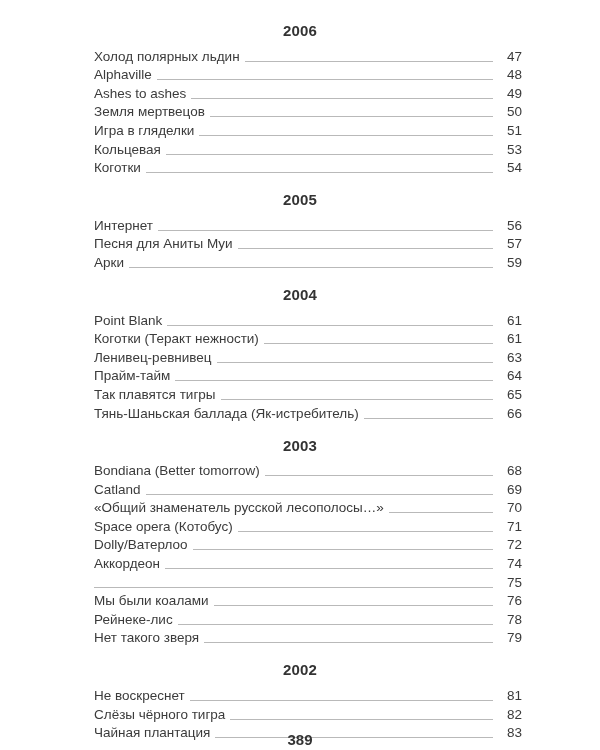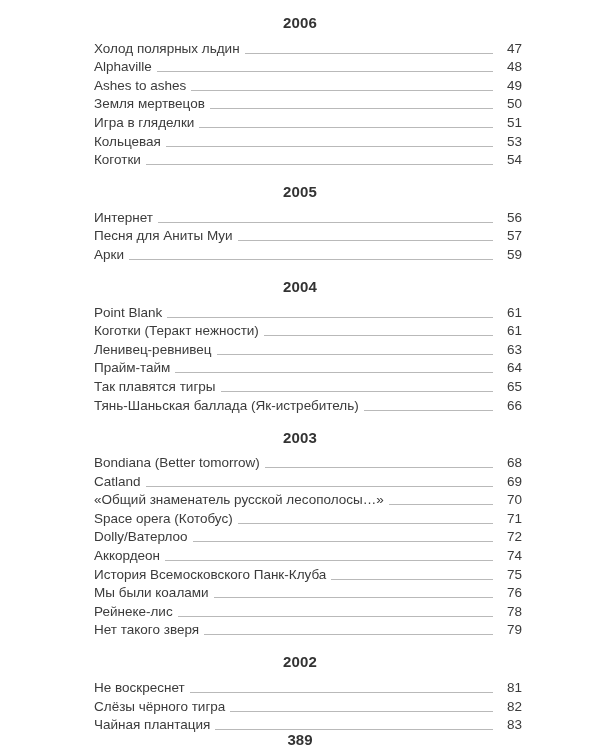--- a/index.html
+++ b/index.html
@@ -9,21 +9,21 @@
   }
   body {
     width: 600px;
     height: 750px;
     position: relative;
     font-family: "Liberation Sans", sans-serif;
     color: #3b3b3b;
     overflow: hidden;
   }
   .toc {
-    padding: 12px 78px 0 78px;
+    padding: 20px 78px 0 78px;
   }
   .section {
     margin: 0;
   }
   .section-year {
     text-align: center;
     font-weight: bold;
     font-size: 15px;
     color: #333333;
     margin: 15px 0 7px 0;
@@ -187,21 +187,20 @@
         <span class="toc-title">Dolly/Ватерлоо</span>
         <span class="toc-leader"></span>
         <span class="toc-page">72</span>
       </div>
       <div class="toc-row">
         <span class="toc-title">Аккордеон</span>
         <span class="toc-leader"></span>
         <span class="toc-page">74</span>
       </div>
       <div class="toc-row">
-        <span class="toc-title">История Всемосковского Панк-Клуба</span>
         <span class="toc-leader"></span>
         <span class="toc-page">75</span>
       </div>
       <div class="toc-row">
         <span class="toc-title">Мы были коалами</span>
         <span class="toc-leader"></span>
         <span class="toc-page">76</span>
       </div>
       <div class="toc-row">
         <span class="toc-title">Рейнеке-лис</span>

